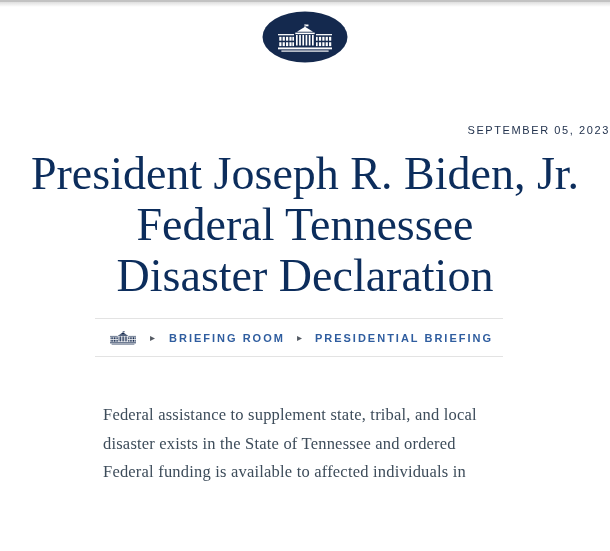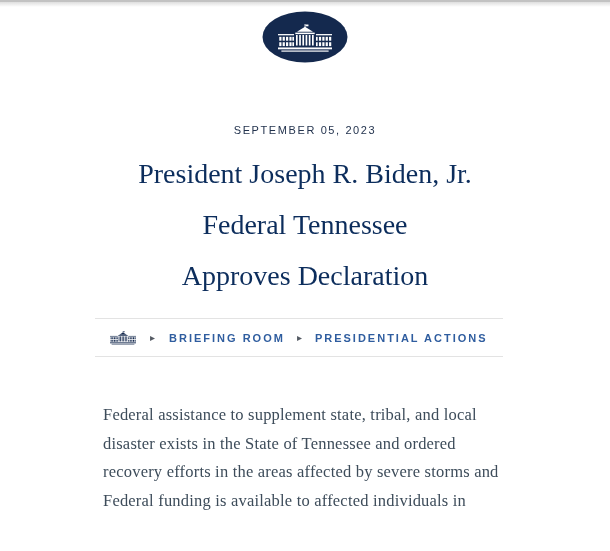--- a/index.html
+++ b/index.html
@@ -28,32 +28,32 @@
     position:absolute;top:2px;left:0;width:610px;height:5px;
     background:linear-gradient(rgba(0,0,0,0.13),rgba(0,0,0,0));
   }
   .logo-wrap{
     padding-top:11px;
     display:flex;justify-content:center;
   }
   .seal{display:block;cursor:pointer;}
   .date{
     margin-top:61px;
-    text-align:center;
+    text-align:right;
     font-size:11px;
     font-weight:500;
     letter-spacing:1.6px;
     color:var(--date_color);
   }
   h1.title{
     margin-top:12px;
     text-align:center;
     font-family:"Liberation Serif", serif;
     font-weight:400;
-    font-size:28px;
+    font-size:46px;
     line-height:51px;
     color:var(--title_color);
   }
   h1.title span{display:block;}
   .breadcrumb{
     margin:17px 0 0 95px;
     width:408px;
     height:39px;
     border-top:1px solid var(--divider);
     border-bottom:1px solid var(--divider);
@@ -145,37 +145,36 @@
     <ellipse cx="43" cy="26" rx="42.5" ry="25.5" fill="#14294e"></ellipse>
     <use href="#facade" x="16" y="13" width="54" height="28.7" style="color:#ffffff"></use>
   </svg>
 </div>
 
 <div class="date">SEPTEMBER 05, 2023</div>
 
 <h1 class="title">
   <span>President Joseph R. Biden, Jr.</span>
   <span>Federal Tennessee</span>
-  <span>Approves Declaration</span>
+  <span>Disaster Declaration</span>
 </h1>
 
 <nav class="breadcrumb">
   <a class="bc-home">
     <svg width="26" height="14" viewBox="0 0 64 34">
       <use href="#facade"></use>
     </svg>
   </a>
   <span class="bc-sep">▸</span>
   <a class="bc-link">BRIEFING ROOM</a>
   <span class="bc-sep second">▸</span>
-  <a class="bc-link">PRESIDENTIAL ACTIONS</a>
+  <a class="bc-link">PRESIDENTIAL BRIEFING</a>
 </nav>
 
 <div class="article">
   <p>
     <span class="line">Federal assistance to supplement state, tribal, and local</span>
     <span class="line">disaster exists in the State of Tennessee and ordered</span>
-    <span class="line">recovery efforts in the areas affected by severe storms and</span>
   </p>
   <p>
     <span class="cutoff">Federal funding is available to affected individuals in</span>
   </p>
 </div>
 
 </body></html>

